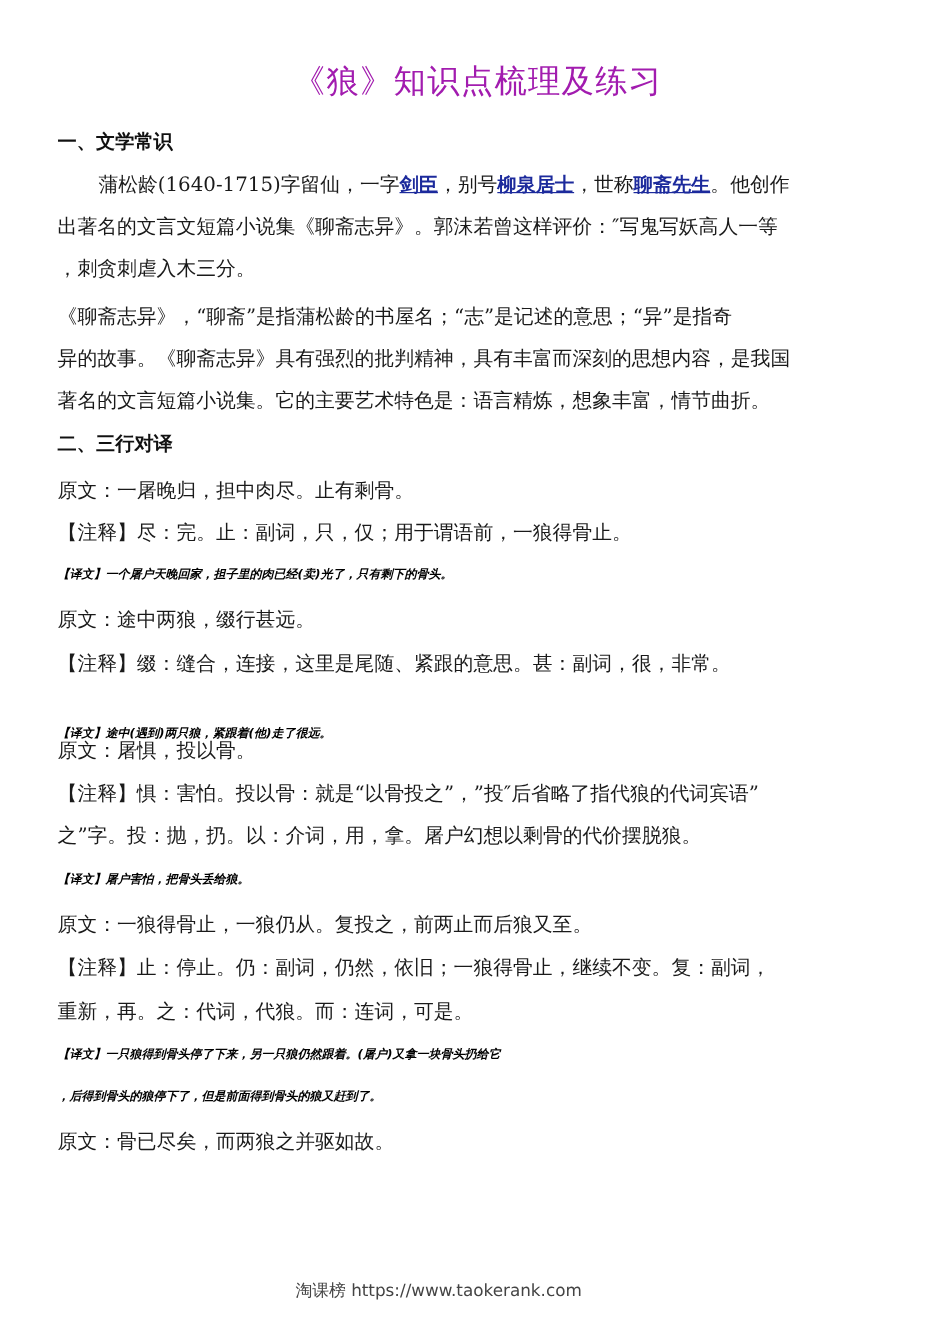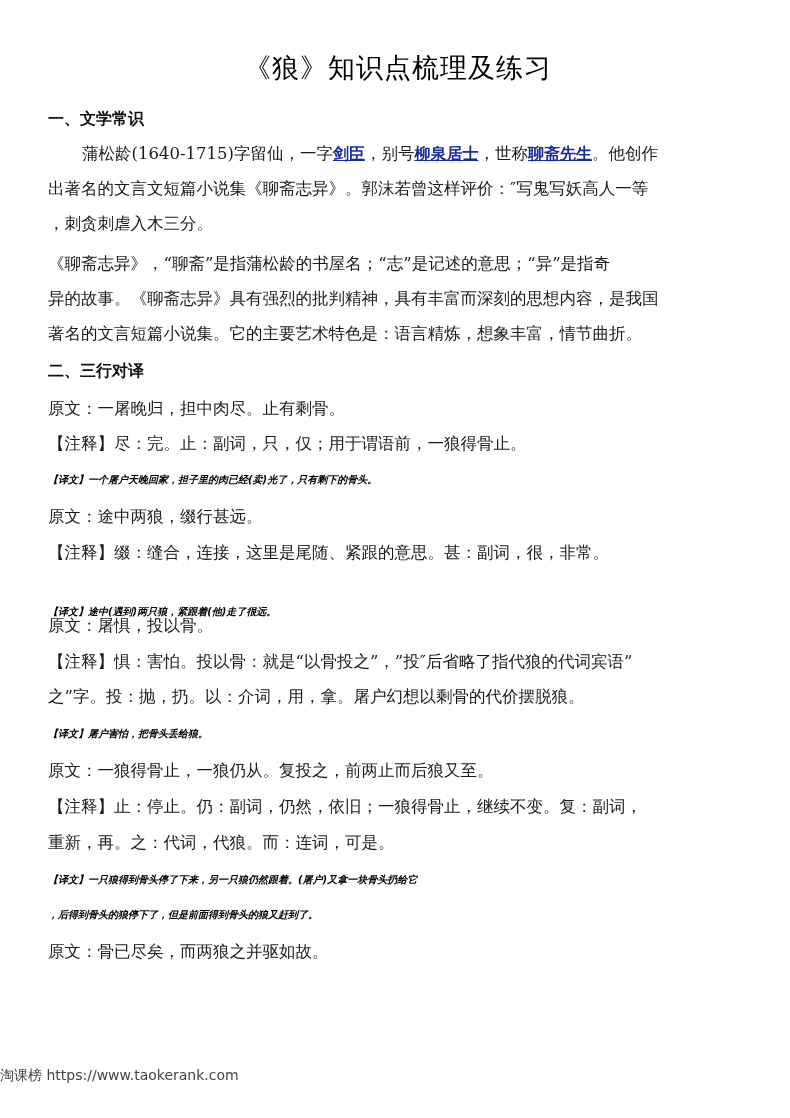--- a/index.html
+++ b/index.html
@@ -23,21 +23,21 @@
     .title {
       position: absolute;
       left: 0;
       top: 50px;
       width: 700px;
       text-align: center;
       font-family: "DejaVu Sans", sans-serif;
       font-size: 27px;
       font-weight: normal;
       letter-spacing: 1px;
-      color: #000000;
+      color: #a21caf;
       margin: 0;
     }
     .line {
       position: absolute;
       left: 0;
       white-space: nowrap;
       font-family: "DejaVu Serif", serif;
       font-size: 16.5px;
       line-height: 22px;
       color: #1a1a1a;
@@ -64,21 +64,21 @@
       font-family: "DejaVu Sans", sans-serif;
       font-weight: bold;
       font-size: 10px;
       font-style: italic;
     }
     .footer {
       position: absolute;
       left: 0;
       top: 1067px;
       width: 731px;
-      text-align: left;
+      text-align: center;
       font-family: "DejaVu Sans", sans-serif;
       font-size: 14px;
       color: #444444;
     }
   </style>
 </head>
 <body>
 
 <div class="page">
 

